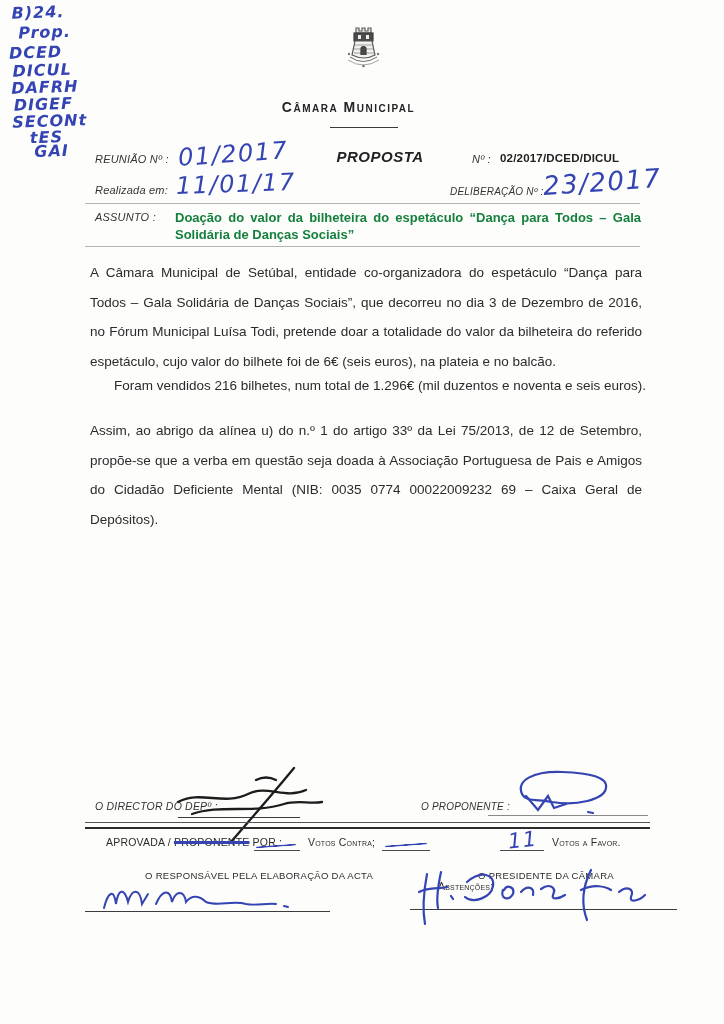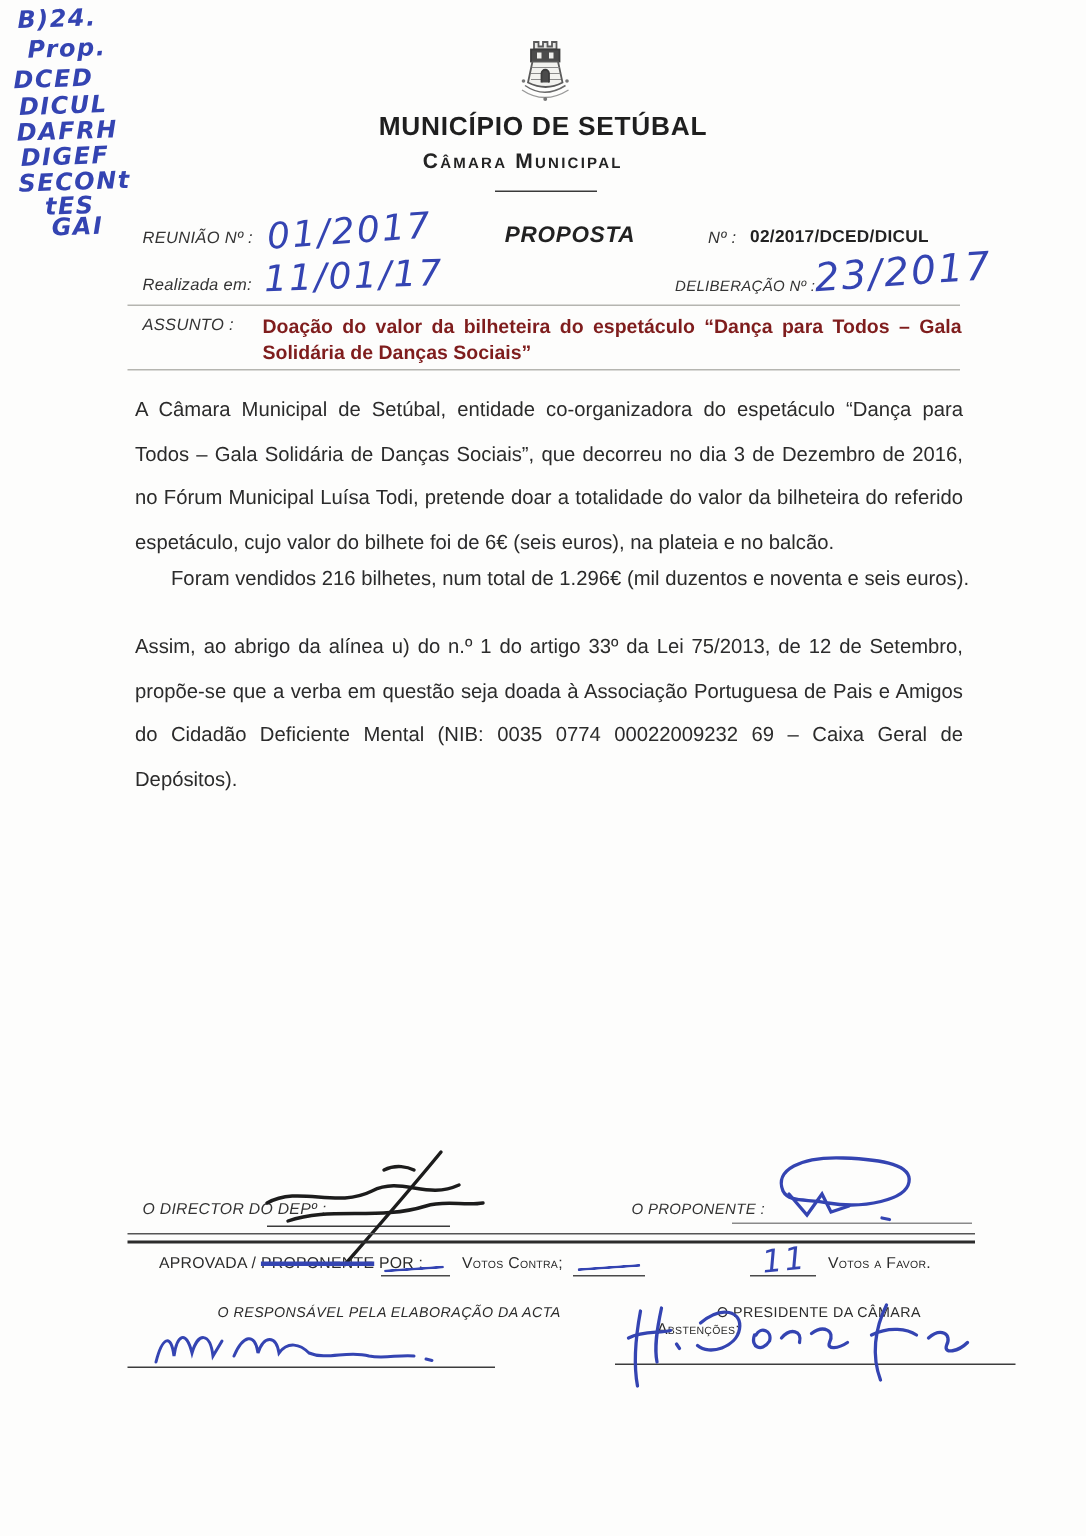--- a/index.html
+++ b/index.html
@@ -26,21 +26,21 @@
   .hdr-rule{position:absolute;left:330px;top:127px;width:68px;height:0;border-top:1.5px solid #3a3a3a;}
   
   .lab{position:absolute;font-style:italic;font-size:11px;color:#333;letter-spacing:.2px;white-space:nowrap;}
   .hand{position:absolute;color:#3444b2;font-family:"DejaVu Sans",sans-serif;
     font-style:italic;letter-spacing:1.5px;white-space:nowrap;}
   .proposta{position:absolute;left:300px;top:148px;width:160px;text-align:center;
     font-weight:bold;font-style:italic;font-size:15px;color:#222;letter-spacing:.5px;}
   .numval{position:absolute;left:500px;top:152px;font-weight:bold;font-size:11.5px;color:#222;letter-spacing:.2px;}
   .rule{position:absolute;height:0;border-top:1px solid #b5b5b0;}
   .assunto-val{position:absolute;left:175px;top:209px;width:466px;
-    font-weight:bold;font-size:13px;line-height:17px;text-align:justify;color:#7f1d1d;}
+    font-weight:bold;font-size:13px;line-height:17px;text-align:justify;color:#15803d;}
   
   .para{position:absolute;left:90px;width:552px;font-size:13.5px;line-height:29.5px;
     text-align:justify;color:#2b2b2b;}
   .p1{top:258px;} .p2{top:371px;margin-left:24px;} .p3{top:416px;}
   
   .sigline{position:absolute;height:0;border-top:1.5px solid #3c3c3c;}
   .thickline{position:absolute;left:85px;top:822px;width:565px;height:4px;
     border-top:1.5px solid #555;border-bottom:2.5px solid #2c2c2c;}
   .appr{position:absolute;top:836px;font-size:10.5px;color:#2b2b2b;
     font-variant:small-caps;letter-spacing:.2px;white-space:nowrap;}
@@ -80,21 +80,20 @@
       <path d="M13,17 h17 l3,14 q-11,6 -23,0 z" fill="#f2f2ef"></path>
       <path d="M12.5,21 h18.5 M12,25 h19.5 M12,29 h20" stroke="#8a8a8a" stroke-width="0.8"></path>
       <path d="M19,31 v-6 a2.5,2.5 0 0 1 5,0 v6" fill="#4b4b4b" stroke="#3c3c3c"></path>
       <path d="M8,33 q13,9 27,0" stroke="#6a6a6a" stroke-width="1"></path>
       <path d="M6,36 q15,10 31,0" stroke="#9a9a9a" stroke-width="0.9"></path>
       <circle cx="7" cy="30" r="1.2" fill="#777" stroke="none"></circle>
       <circle cx="36" cy="30" r="1.2" fill="#777" stroke="none"></circle>
       <circle cx="21.5" cy="42" r="1.3" fill="#777" stroke="none"></circle>
     </g>
   </svg>
-  <div class="hdr-title">MUNICÍPIO DE SETÚBAL</div>
   <div class="hdr-sub">Câmara Municipal</div>
   <div class="hdr-rule"></div>
 
   <span class="lab" style="left:95px;top:153px;">REUNIÃO Nº :</span>
   <span class="hand" style="left:178px;top:140px;font-size:24px;transform:rotate(-4deg);">01/2017</span>
   <div class="proposta">PROPOSTA</div>
   <span class="lab" style="left:472px;top:153px;">Nº :</span>
   <span class="numval">02/2017/DCED/DICUL</span>
 
   <span class="lab" style="left:95px;top:184px;">Realizada em:</span>
@@ -141,21 +140,21 @@
   <div class="bluedash" style="left:256px;top:845px;width:40px;"></div>
   <span class="appr" style="left:308px;">Votos Contra;</span>
   <div class="blank" style="left:382px;width:48px;"></div>
   <div class="bluedash" style="left:385px;top:844px;width:42px;"></div>
   <span class="appr" style="left:438px;margin-top:44px;">Abstenções;</span>
   <div class="blank" style="left:500px;width:44px;"></div>
   <span class="hand" style="left:508px;top:828px;font-size:21px;transform:rotate(-6deg);">11</span>
   <span class="appr" style="left:552px;">Votos a Favor.</span>
 
 
-  <span class="role" style="left:145px;font-style:italic;">O RESPONSÁVEL PELA ELABORAÇÃO DA ACTA</span>
+  <span class="role" style="left:145px;">O RESPONSÁVEL PELA ELABORAÇÃO DA ACTA</span>
   <span class="role" style="left:478px;">O PRESIDENTE DA CÂMARA</span>
 
   <div class="sigline" style="left:85px;top:911px;width:245px;"></div>
   <div class="sigline" style="left:410px;top:909px;width:267px;"></div>
 
   <svg class="sig" style="left:100px;top:876px;" width="210" height="48">
     <g stroke="#3444b2" stroke-width="2" fill="none" stroke-linecap="round">
       <path d="M4,32 C8,16 14,12 16,28 C18,14 24,10 28,26 C32,12 40,12 42,28 L48,18"></path>
       <path d="M56,28 C62,14 70,12 72,26 C76,14 84,14 86,26 C92,18 100,20 106,26 C118,31 132,24 146,28 C156,30 166,27 176,28"></path>
       <path d="M184,30 l4,1"></path>

